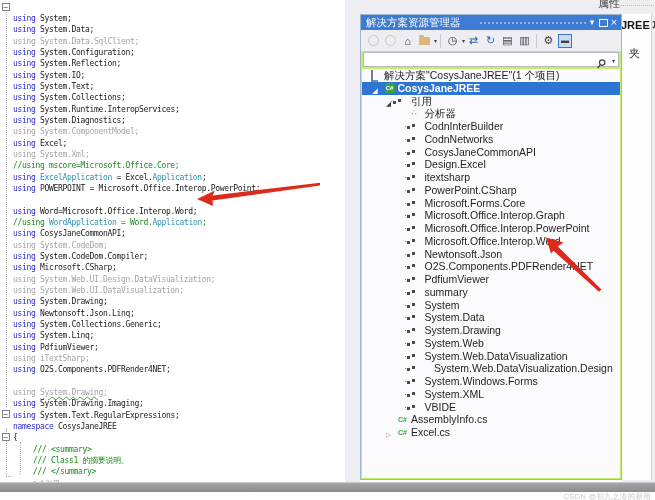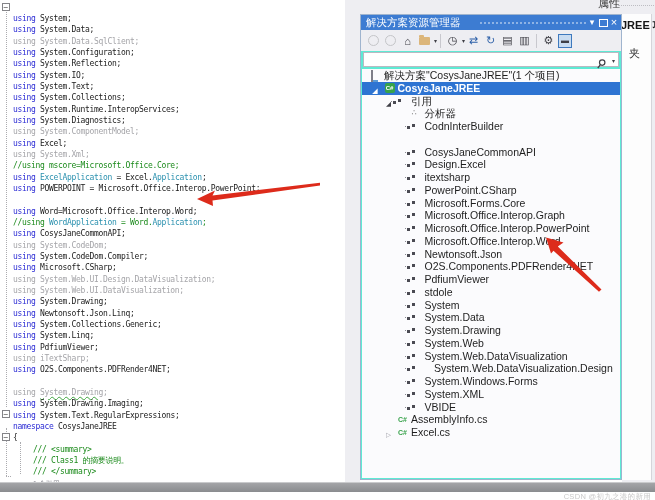--- a/index.html
+++ b/index.html
@@ -28,21 +28,21 @@
   .gap-strip{position:absolute;left:345px;top:0;width:15px;height:483px;background:#EEEEF2;}
   .top-band{position:absolute;left:345px;top:0;width:310px;height:14px;background:#EEEEF2;}
   .right-strip{position:absolute;left:622px;top:0;width:33px;height:483px;background:#EEEEF2;}
   .right-white{position:absolute;left:622px;top:14px;width:29px;height:466px;background:#FDFDFD;border-right:1px solid #D5D5DA;}
   .props-label{position:absolute;left:598px;top:-4px;font-size:11px;color:#333;}
   .props-dots{position:absolute;left:618px;top:5px;width:36px;border-top:1px dotted #BDBDC2;}
   .bg-project-text{position:absolute;left:621px;top:18px;font-size:11px;font-weight:bold;color:#161616;white-space:nowrap;}
   .bg-folder-text{position:absolute;left:629px;top:46px;font-size:11px;color:#333;}
 
   
-  .panel{position:absolute;left:360px;top:14px;width:262px;height:466px;background:#5eead4;
+  .panel{position:absolute;left:360px;top:14px;width:262px;height:466px;background:#bef264;
          border:1px solid #9FB4CE;box-sizing:border-box;}
   .titlebar{position:absolute;left:0;top:0;right:0;height:15px;background:#3D7CD2;color:#fff;}
   .titlebar .t-text{position:absolute;left:5px;top:1px;font-size:10.5px;}
   .titlebar .t-grip{position:absolute;left:118px;right:34px;top:6px;height:4px;
        background-image:radial-gradient(rgba(255,255,255,.45) .7px,transparent .8px);background-size:4px 4px;}
   .t-btn{position:absolute;top:1px;width:10px;height:12px;color:#fff;text-align:center;font-size:9px;line-height:12px;cursor:default;}
   .t-max{top:4px;width:7px;height:6px;border:1px solid #fff;}
   .toolbar{position:absolute;left:0;top:15px;right:0;height:21px;background:#EEEEF2;display:flex;align-items:center;padding-left:4px;}
   .tb-ic{width:15px;height:15px;margin:0 1px;display:flex;align-items:center;justify-content:center;
          font-size:11px;color:#3F3F46;position:relative;}
@@ -159,32 +159,33 @@
           <span class="texp" style="left: 10.5px; top: 3px;">◢</span>
           <span class="ticon ic-proj" style="left: 22.5px;">C#</span>
           <span class="tlabel" style="left: 35.5px;">CosysJaneJREE</span>
         </div>
         <div class="trow" style="top: 25.5px;"><span class="texp" style="left: 24px; top: 3px;">◢</span><span class="ticon ic-ref" style="left: 36px;"></span><span class="tlabel" style="left: 49px;">引用</span></div>
         <div class="trow" style="top: 38.25px;">
           <span class="ticon ic-ana" style="left: 49.5px;">∴</span>
           <span class="tlabel" style="left: 62.5px;">分析器</span>
         </div>
         <div class="trow" style="top: 51px;"><span class="ticon ic-ref" style="left: 49.5px;"></span><span class="tlabel" style="left: 62.5px;">CodnInterBuilder</span></div>
+        <div class="trow" style="top: 63.75px;"><span class="ticon ic-ref" style="left: 49.5px;"></span><span class="tlabel" style="left: 62.5px;">CodnNetworks</span></div>
         <div class="trow" style="top: 76.5px;"><span class="ticon ic-ref" style="left: 49.5px;"></span><span class="tlabel" style="left: 62.5px;">CosysJaneCommonAPI</span></div>
         <div class="trow" style="top: 89.25px;"><span class="ticon ic-ref" style="left: 49.5px;"></span><span class="tlabel" style="left: 62.5px;">Design.Excel</span></div>
         <div class="trow" style="top: 102px;"><span class="ticon ic-ref" style="left: 49.5px;"></span><span class="tlabel" style="left: 62.5px;">itextsharp</span></div>
         <div class="trow" style="top: 114.75px;"><span class="ticon ic-ref" style="left: 49.5px;"></span><span class="tlabel" style="left: 62.5px;">PowerPoint.CSharp</span></div>
         <div class="trow" style="top: 127.5px;"><span class="ticon ic-ref" style="left: 49.5px;"></span><span class="tlabel" style="left: 62.5px;">Microsoft.Forms.Core</span></div>
         <div class="trow" style="top: 140.25px;"><span class="ticon ic-ref" style="left: 49.5px;"></span><span class="tlabel" style="left: 62.5px;">Microsoft.Office.Interop.Graph</span></div>
         <div class="trow" style="top: 153px;"><span class="ticon ic-ref" style="left: 49.5px;"></span><span class="tlabel" style="left: 62.5px;">Microsoft.Office.Interop.PowerPoint</span></div>
         <div class="trow" style="top: 165.75px;"><span class="ticon ic-ref" style="left: 49.5px;"></span><span class="tlabel" style="left: 62.5px;">Microsoft.Office.Interop.Word</span></div>
         <div class="trow" style="top: 178.5px;"><span class="ticon ic-ref" style="left: 49.5px;"></span><span class="tlabel" style="left: 62.5px;">Newtonsoft.Json</span></div>
         <div class="trow" style="top: 191.25px;"><span class="ticon ic-ref" style="left: 49.5px;"></span><span class="tlabel" style="left: 62.5px;">O2S.Components.PDFRender4NET</span></div>
         <div class="trow" style="top: 204px;"><span class="ticon ic-ref" style="left: 49.5px;"></span><span class="tlabel" style="left: 62.5px;">PdfiumViewer</span></div>
-        <div class="trow" style="top: 216.75px;"><span class="ticon ic-ref" style="left: 49.5px;"></span><span class="tlabel" style="left: 62.5px;">stdole</span></div>
+        <div class="trow" style="top: 216.75px;"><span class="ticon ic-ref" style="left: 49.5px;"></span><span class="tlabel" style="left: 62.5px;">summary</span></div>
         <div class="trow" style="top: 229.5px;"><span class="ticon ic-ref" style="left: 49.5px;"></span><span class="tlabel" style="left: 62.5px;">System</span></div>
         <div class="trow" style="top: 242.25px;"><span class="ticon ic-ref" style="left: 49.5px;"></span><span class="tlabel" style="left: 62.5px;">System.Data</span></div>
         <div class="trow" style="top: 255px;"><span class="ticon ic-ref" style="left: 49.5px;"></span><span class="tlabel" style="left: 62.5px;">System.Drawing</span></div>
         <div class="trow" style="top: 267.75px;"><span class="ticon ic-ref" style="left: 49.5px;"></span><span class="tlabel" style="left: 62.5px;">System.Web</span></div>
         <div class="trow" style="top: 280.5px;"><span class="ticon ic-ref" style="left: 49.5px;"></span><span class="tlabel" style="left: 62.5px;">System.Web.DataVisualization</span></div>
         <div class="trow" style="top: 293.25px;"><span class="ticon ic-ref" style="left: 49.5px;"></span><span class="tlabel" style="left: 72px;">System.Web.DataVisualization.Design</span></div>
         <div class="trow" style="top: 306px;"><span class="ticon ic-ref" style="left: 49.5px;"></span><span class="tlabel" style="left: 62.5px;">System.Windows.Forms</span></div>
         <div class="trow" style="top: 318.75px;"><span class="ticon ic-ref" style="left: 49.5px;"></span><span class="tlabel" style="left: 62.5px;">System.XML</span></div>
         <div class="trow" style="top: 331.5px;"><span class="ticon ic-ref" style="left: 49.5px;"></span><span class="tlabel" style="left: 62.5px;">VBIDE</span></div>
         <div class="trow" style="top: 344.25px;">

